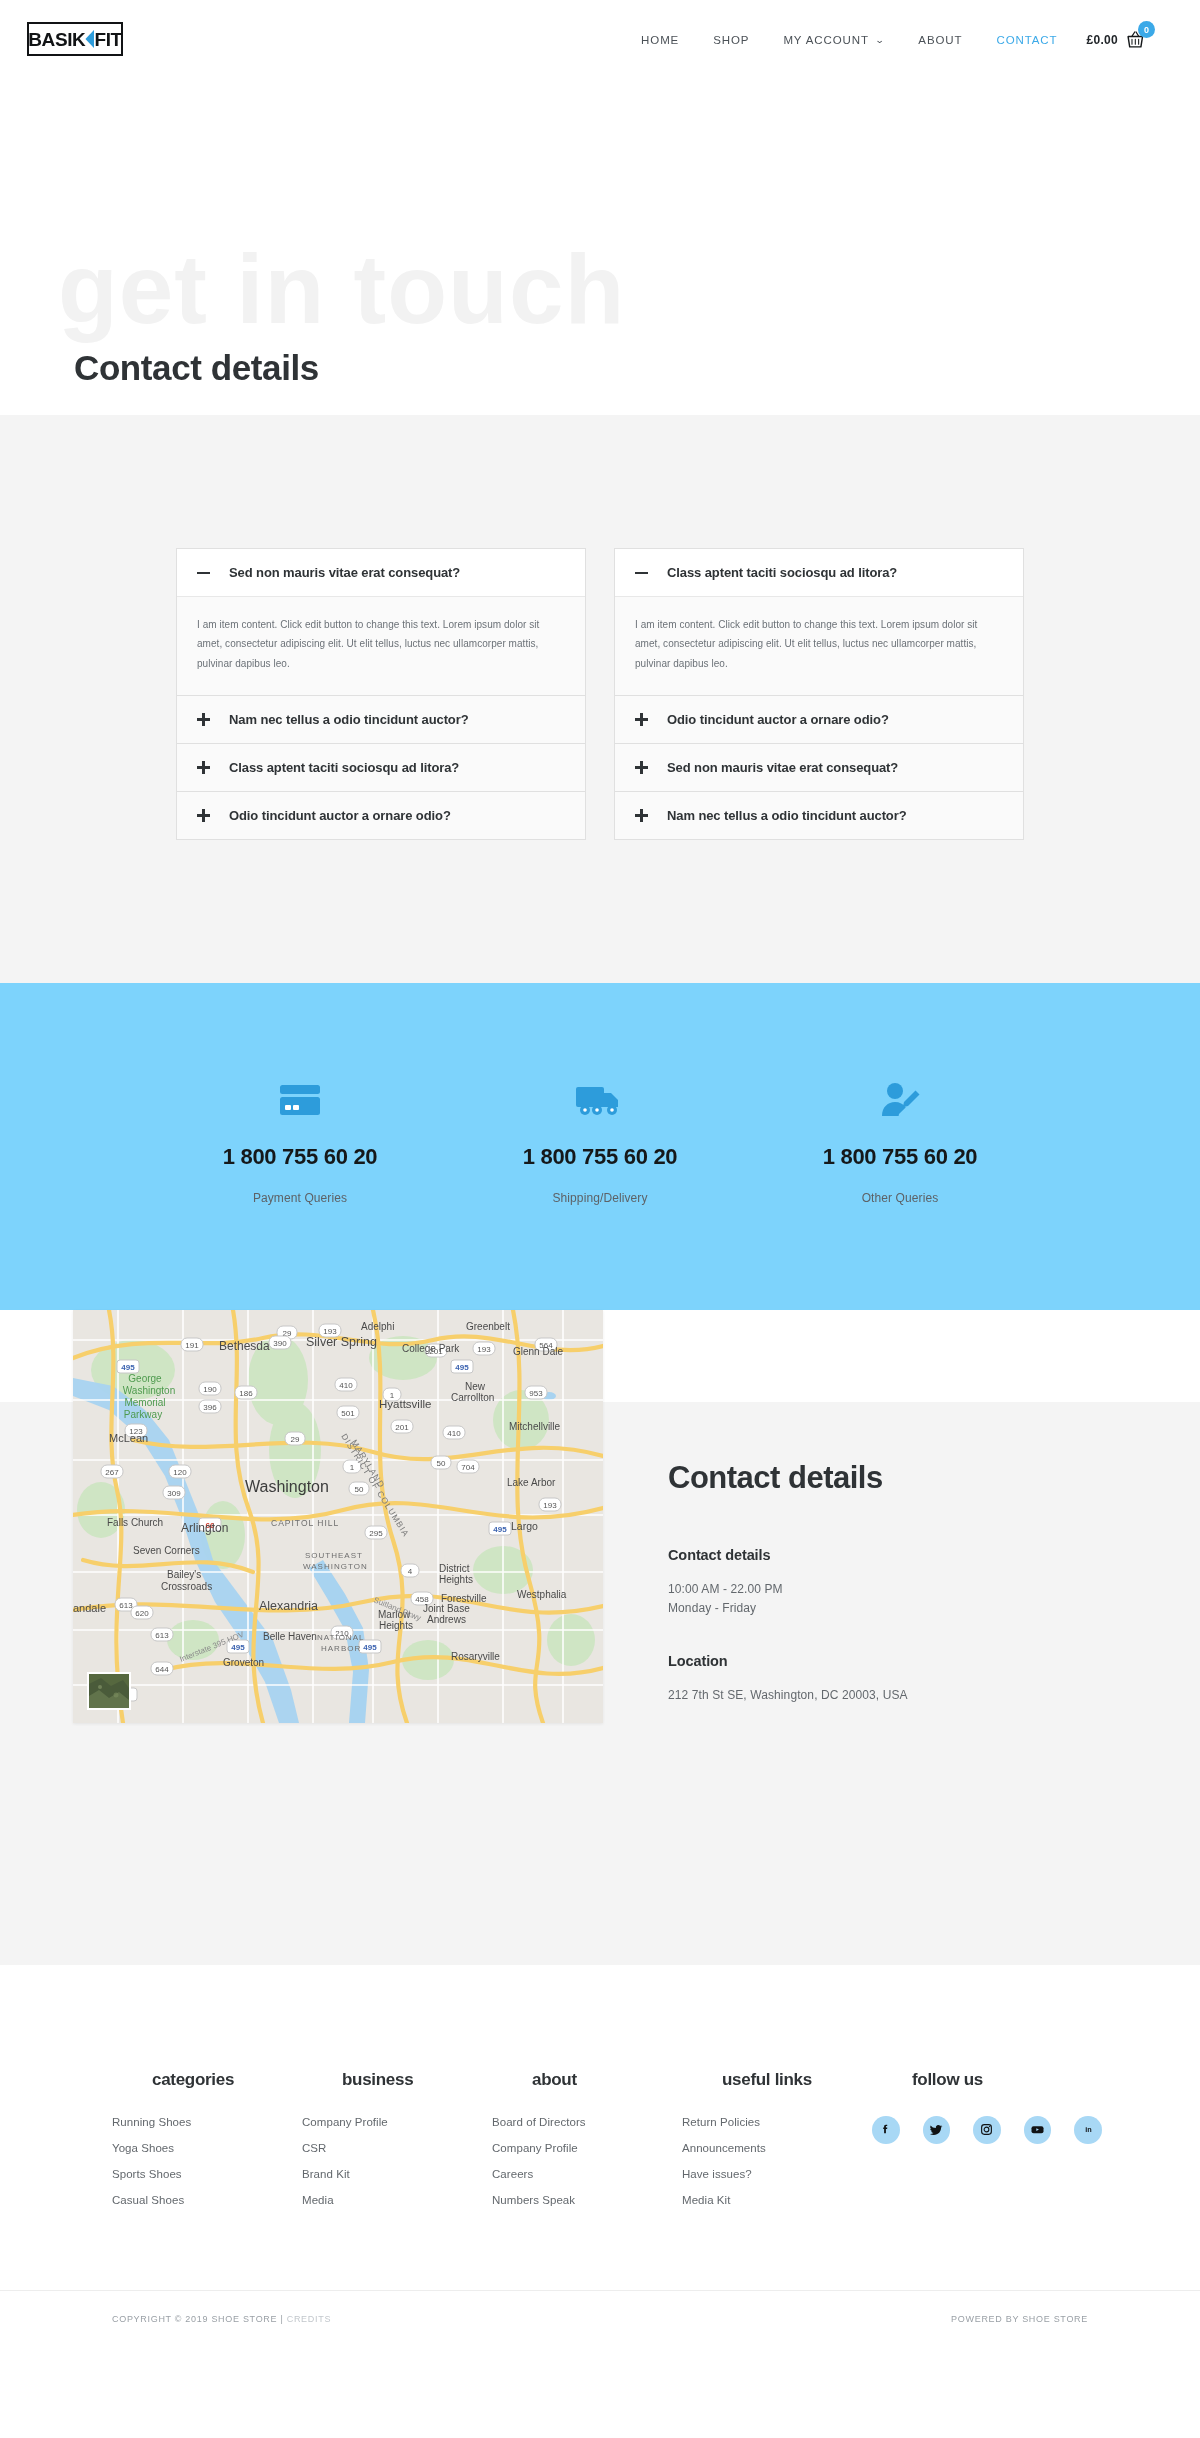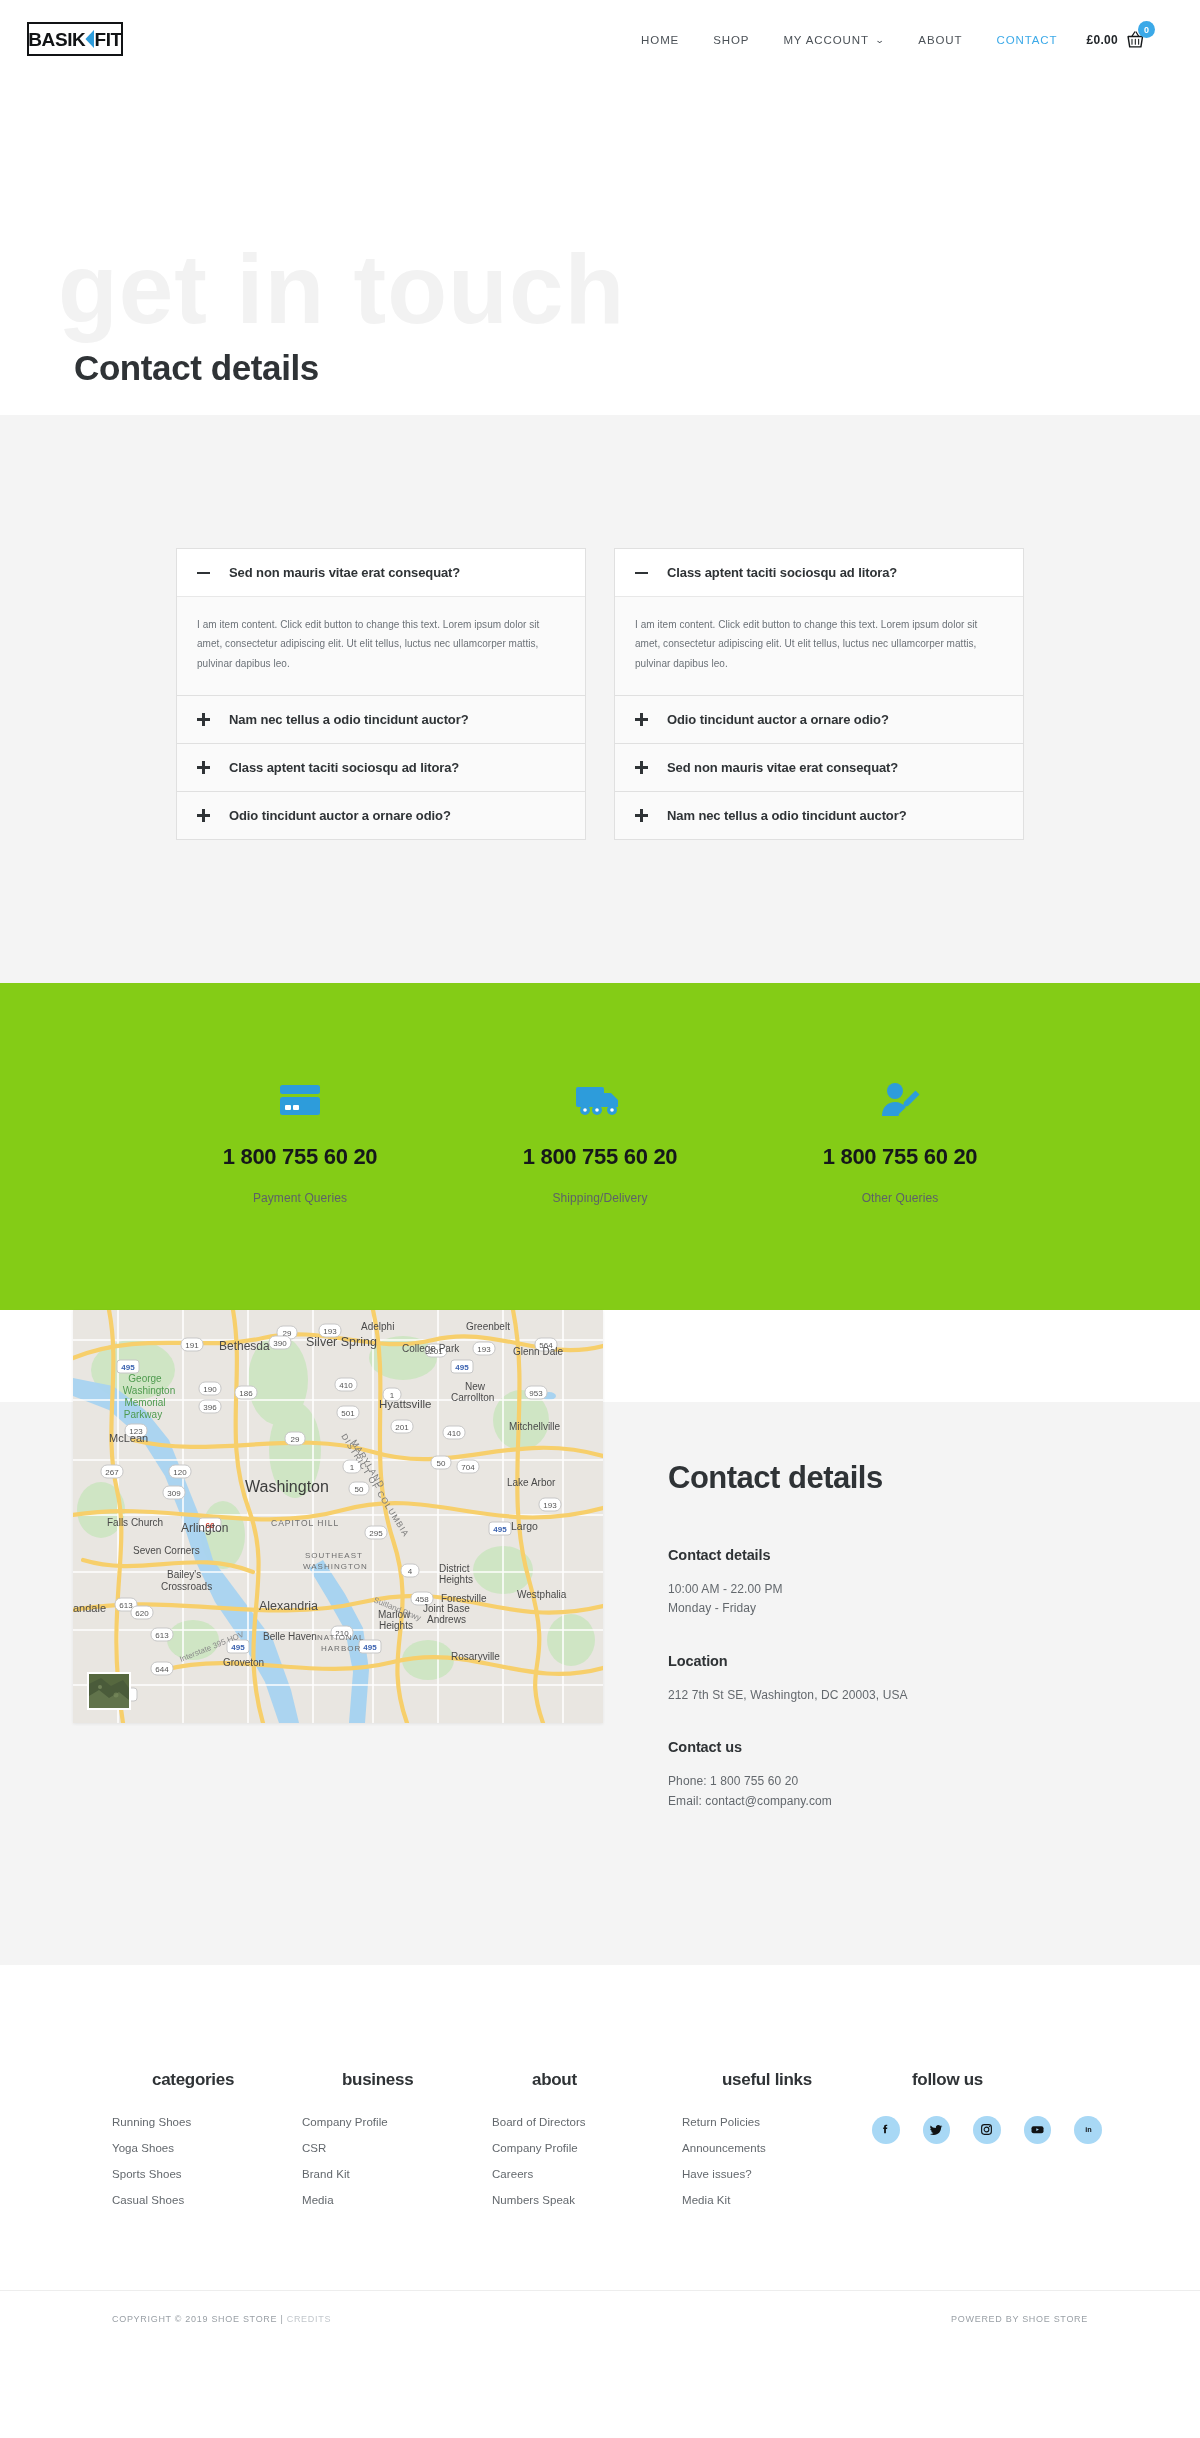--- a/index.html
+++ b/index.html
@@ -209,21 +209,21 @@
     background: #fafafa;
     font-size: 10px;
     line-height: 1.93;
     color: #6c7278;
     letter-spacing: 0.05px;
   }
 
   
   .numbers-section {
     width: 1200px;
-    background: #84cc16;
+    background: #7dd3fc;
     padding: 95px 0 105px 0;
   }
   .numbers-wrap {
     width: 900px;
     margin: 0 auto;
     display: flex;
   }
   .num-col {
     flex: 1;
     text-align: center;
@@ -853,25 +853,20 @@
       <h3 class="details-h3">Contact details</h3>
       <div class="details-line">10:00 AM - 22.00 PM</div>
       <div class="details-line">Monday - Friday</div>
     </div>
 
     <div class="details-group">
       <h3 class="details-h3">Location</h3>
       <div class="details-line">212 7th St SE, Washington, DC 20003, USA</div>
     </div>
 
-    <div class="details-group">
-      <h3 class="details-h3">Contact us</h3>
-      <div class="details-line">Phone: 1 800 755 60 20</div>
-      <div class="details-line">Email: contact@company.com</div>
-    </div>
   </div>
 </section>
 
 <div class="footer-spacer"></div>
 
 <footer class="footer">
   <div class="footer-wrap">
 
     <div class="foot-col">
       <div class="foot-h">categories</div>

